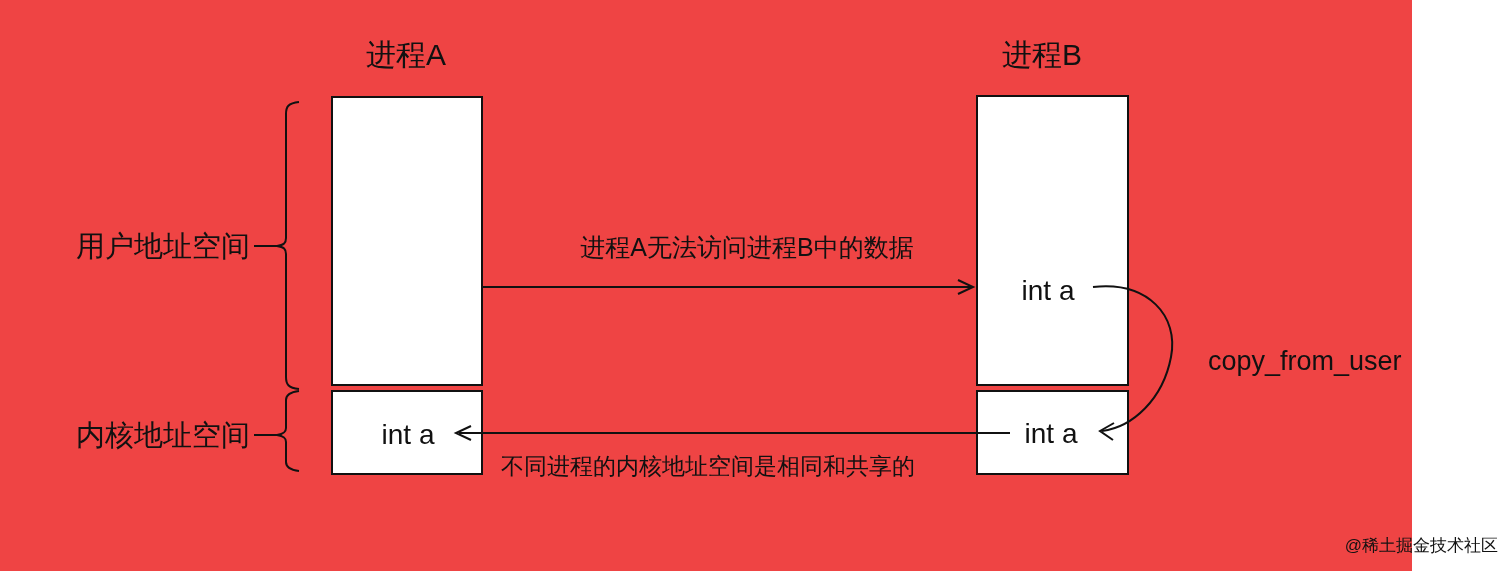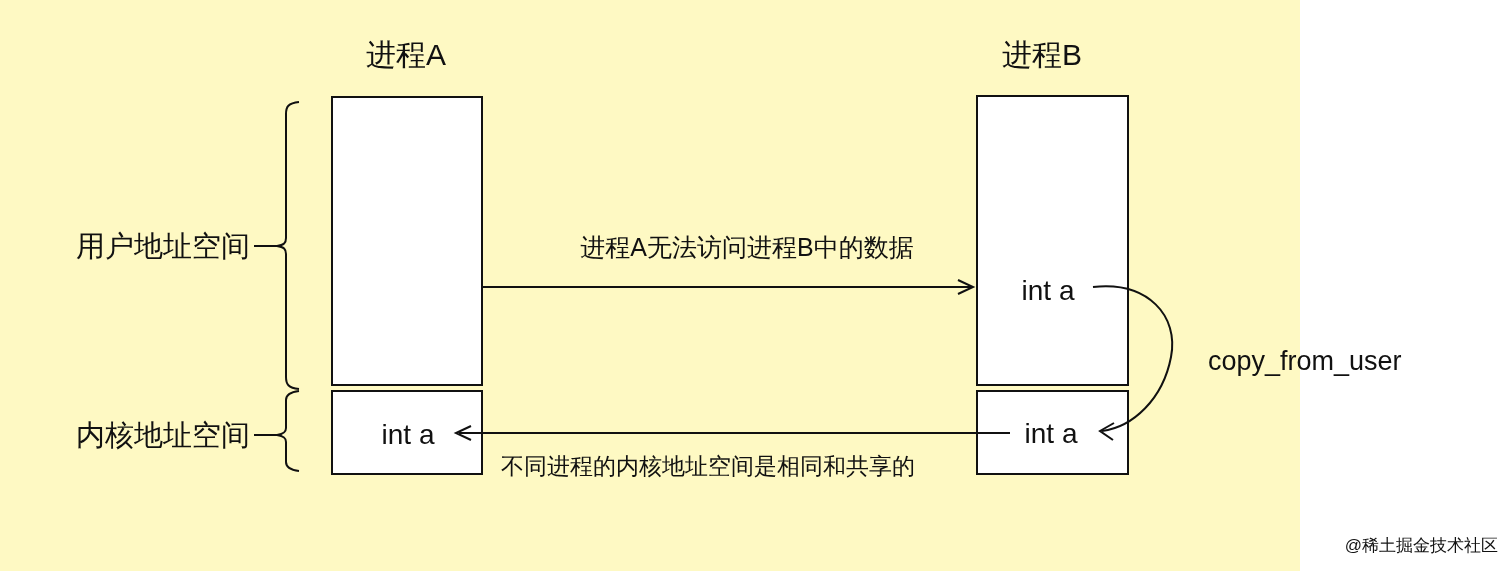--- a/index.html
+++ b/index.html
@@ -6,23 +6,23 @@
     margin: 0;
     padding: 0;
     background: #ffffff;
     width: 1512px;
     height: 571px;
     overflow: hidden;
     font-family: "Liberation Sans", "DejaVu Sans", sans-serif;
   }
   .canvas {
     position: relative;
-    width: 1300px;
+    width: 1412px;
     height: 571px;
-    background: #fef9c3;
+    background: #ef4444;
   }
   svg text {
     fill: #111111;
     font-family: "Liberation Sans", "DejaVu Sans", sans-serif;
   }
   .shape {
     stroke: #111111;
     stroke-width: 2;
     fill: none;
   }

